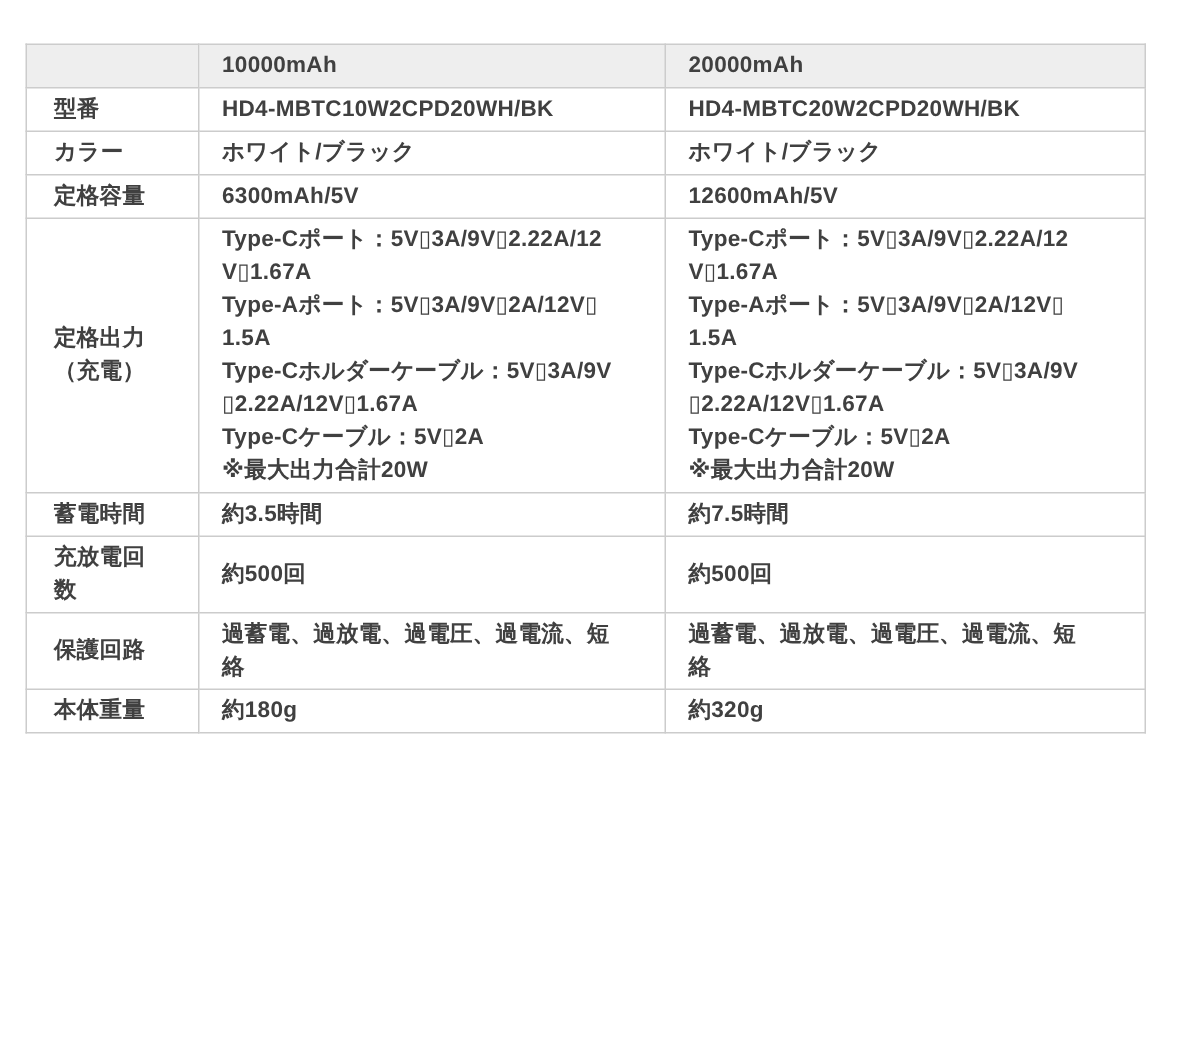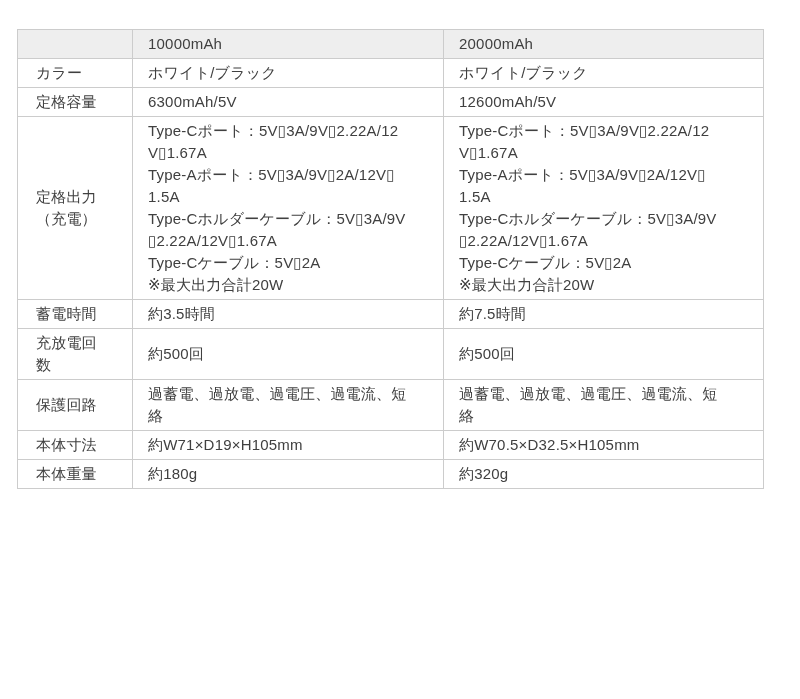--- a/index.html
+++ b/index.html
@@ -19,21 +19,21 @@
     left: 17px;
     top: 29px;
     width: 746px;
     border-collapse: collapse;
     table-layout: fixed;
   }
   .spec th, .spec td {
     border: 1px solid #cccccc;
     font-size: 15px;
     line-height: 22px;
-    font-weight: 400;
+    font-weight: 700;
     vertical-align: middle;
     text-align: left;
     white-space: pre-line;
     letter-spacing: 0.2px;
     overflow: hidden;
   }
   .spec th {
     background: #eeeeee;
     padding: 3px 12px 3px 15px;
   }
@@ -51,20 +51,25 @@
     <col style="width:320px">
   </colgroup>
   <thead>
     <tr>
       <th class="c0"></th>
       <th class="c1">10000mAh</th>
       <th class="c2">20000mAh</th>
     </tr>
   </thead>
   <tbody>
+    <tr>
+      <td class="c0">型番</td>
+      <td class="c1">HD4-MBTC10W2CPD20WH/BK</td>
+      <td class="c2">HD4-MBTC20W2CPD20WH/BK</td>
+    </tr>
     <tr>
       <td class="c0">カラー</td>
       <td class="c1">ホワイト/ブラック</td>
       <td class="c2">ホワイト/ブラック</td>
     </tr>
     <tr>
       <td class="c0">定格容量</td>
       <td class="c1">6300mAh/5V</td>
       <td class="c2">12600mAh/5V</td>
     </tr>
@@ -100,23 +105,18 @@
       <td class="c2">約500回</td>
     </tr>
     <tr>
       <td class="c0">保護回路</td>
       <td class="c1">過蓄電、過放電、過電圧、過電流、短
 絡</td>
       <td class="c2">過蓄電、過放電、過電圧、過電流、短
 絡</td>
     </tr>
     <tr>
-      <td class="c0">本体寸法</td>
-      <td class="c1">約W71×D19×H105mm</td>
-      <td class="c2">約W70.5×D32.5×H105mm</td>
-    </tr>
-    <tr>
       <td class="c0">本体重量</td>
       <td class="c1">約180g</td>
       <td class="c2">約320g</td>
     </tr>
   </tbody>
 </table>
 
 </body></html>

